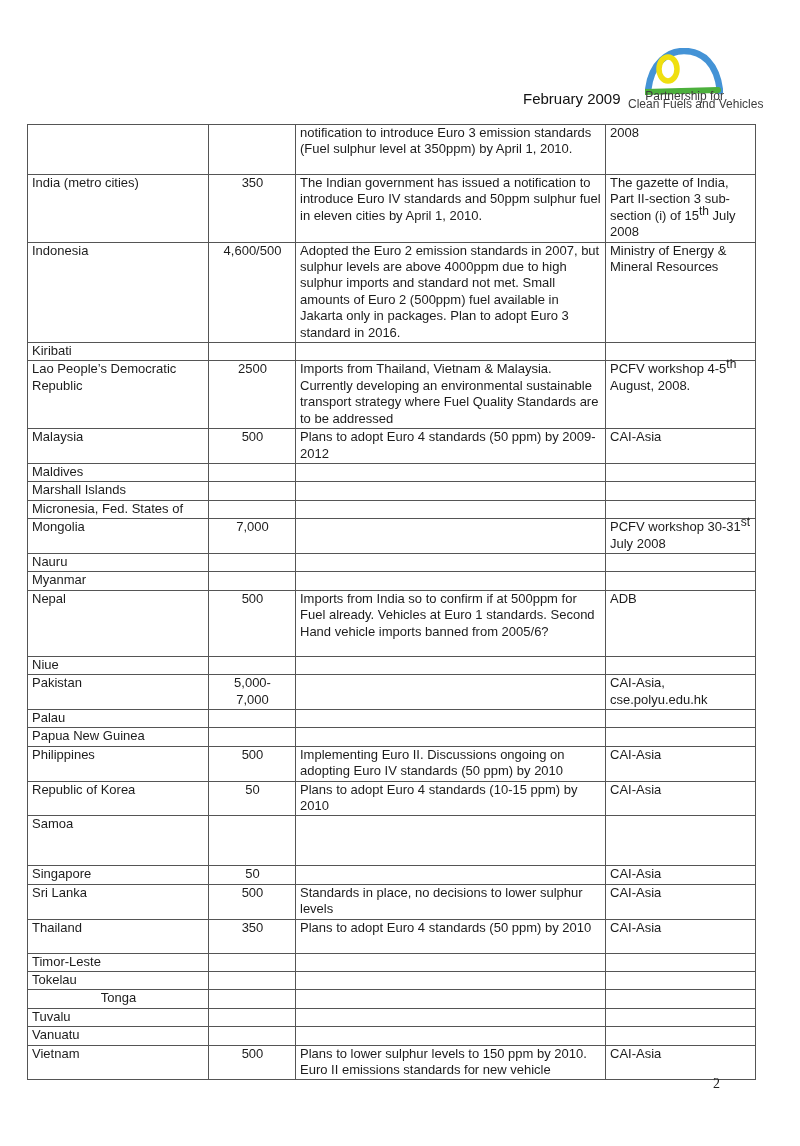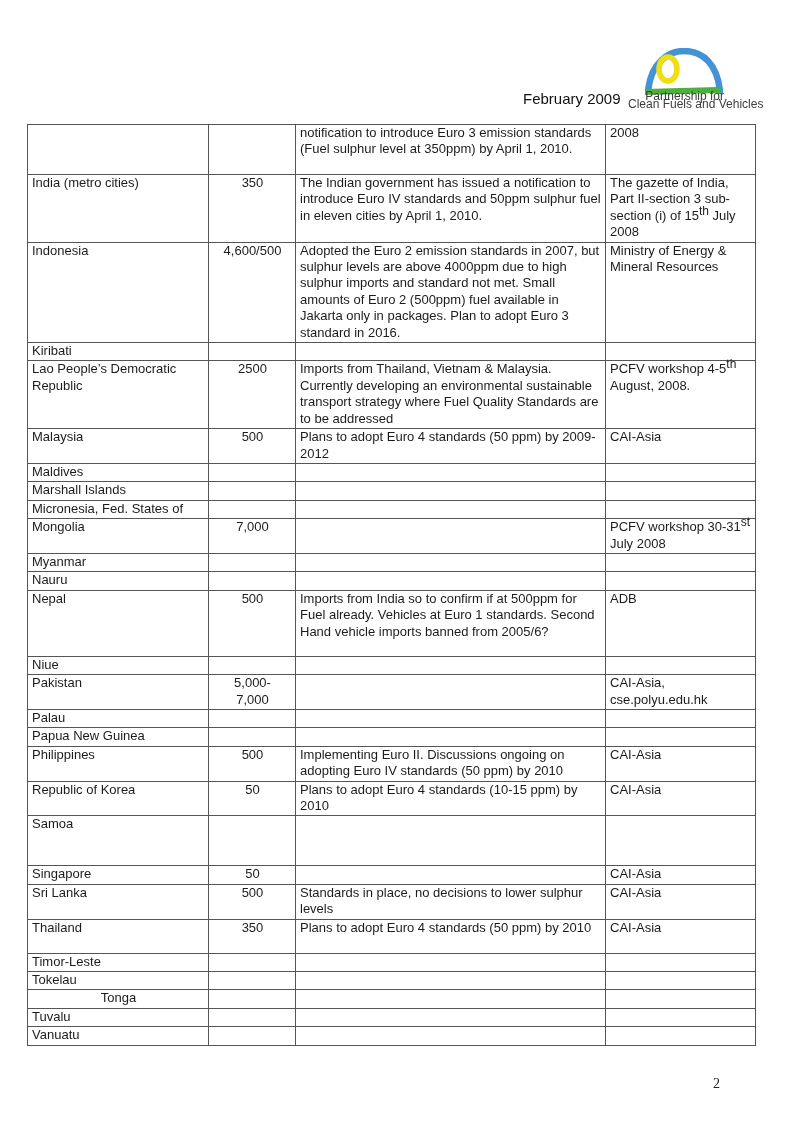--- a/index.html
+++ b/index.html
@@ -157,27 +157,27 @@
           <td class="c-desc"></td>
           <td class="c-source"></td>
         </tr>
         <tr style="height: 34px;">
           <td class="c-country">Mongolia</td>
           <td class="c-value">7,000</td>
           <td class="c-desc"></td>
           <td class="c-source">PCFV workshop 30-31<sup>st</sup> July 2008</td>
         </tr>
         <tr style="height: 17px;">
+          <td class="c-country">Nauru</td>
+          <td class="c-value"></td>
+          <td class="c-desc"></td>
+          <td class="c-source"></td>
+        </tr>
+        <tr style="height: 17px;">
           <td class="c-country">Myanmar</td>
-          <td class="c-value"></td>
-          <td class="c-desc"></td>
-          <td class="c-source"></td>
-        </tr>
-        <tr style="height: 17px;">
-          <td class="c-country">Nauru</td>
           <td class="c-value"></td>
           <td class="c-desc"></td>
           <td class="c-source"></td>
         </tr>
         <tr style="height: 66px;">
           <td class="c-country">Nepal</td>
           <td class="c-value">500</td>
           <td class="c-desc">Imports from India so to confirm if at 500ppm for Fuel already. Vehicles at Euro 1 standards. Second Hand vehicle imports banned from 2005/6?</td>
           <td class="c-source">ADB</td>
         </tr>
@@ -264,18 +264,24 @@
           <td class="c-value"></td>
           <td class="c-desc"></td>
           <td class="c-source"></td>
         </tr>
         <tr style="height: 17px;">
           <td class="c-country">Vanuatu</td>
           <td class="c-value"></td>
           <td class="c-desc"></td>
           <td class="c-source"></td>
         </tr>
+        <tr style="height: 33px;">
+          <td class="c-country">Vietnam</td>
+          <td class="c-value">500</td>
+          <td class="c-desc">Plans to lower sulphur levels to 150 ppm by 2010. Euro II emissions standards for new vehicle</td>
+          <td class="c-source">CAI-Asia</td>
+        </tr>
       </tbody>
   </table>
 
   <div class="page-number">2</div>
 
 </div>
 
 </body></html>

